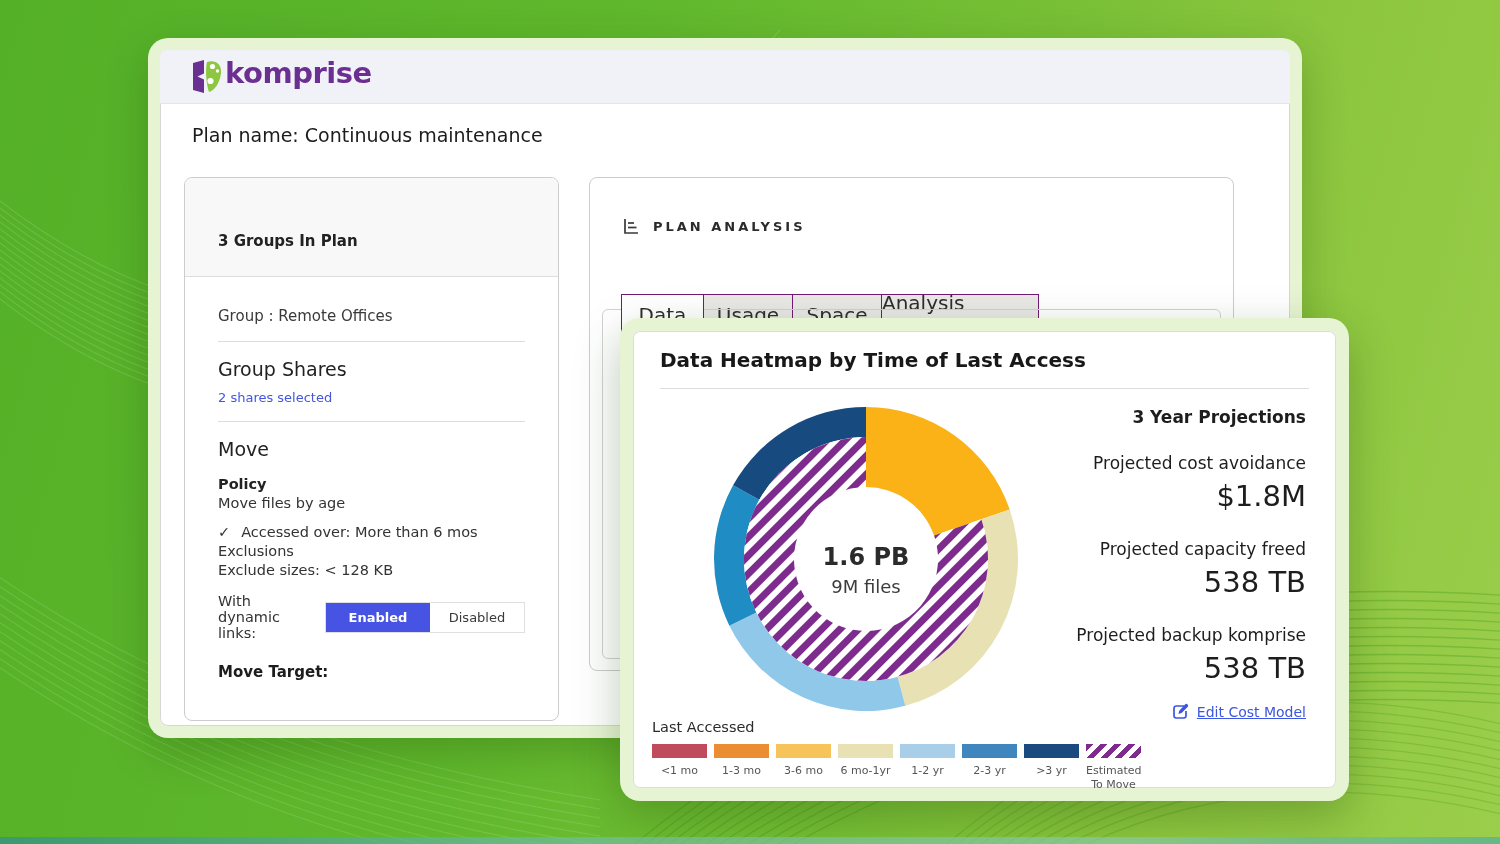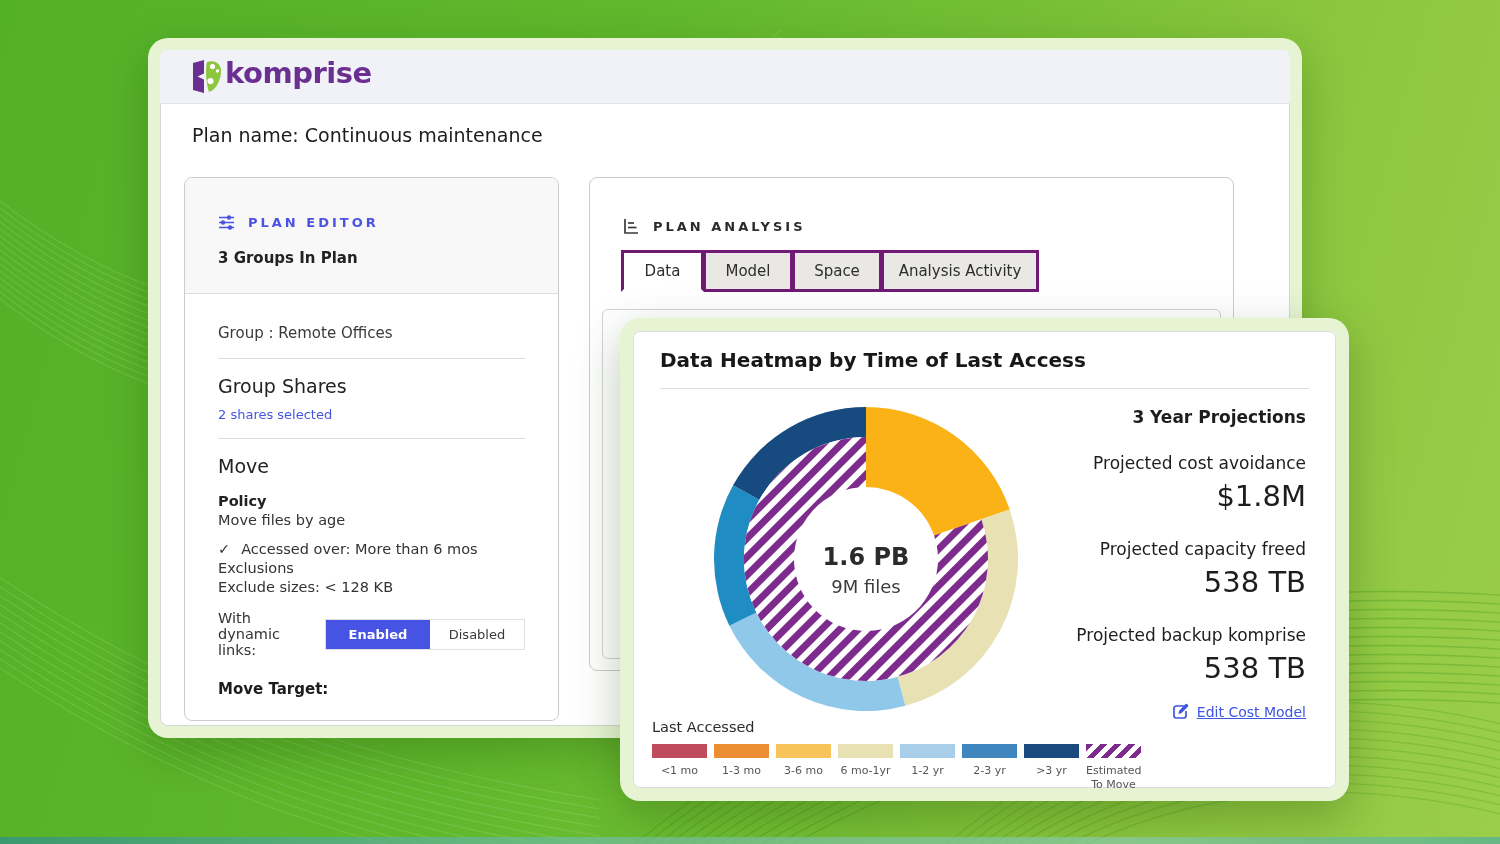--- a/index.html
+++ b/index.html
@@ -42,21 +42,21 @@
     padding:7px 0;cursor:pointer;}
   .move-target{font-weight:700;font-size:15px;margin-top:22px;color:#1d1d1d;}
 
   
   .pa-card{position:absolute;left:429px;top:127px;width:645px;height:494px;box-sizing:border-box;
     border:1px solid #ccc;border-radius:8px;background:#fff;}
   .pa-title-row{position:absolute;left:33px;top:40px;display:flex;align-items:center;gap:13px;}
   .pa-title{color:#2b2b2b;font-size:13px;font-weight:700;letter-spacing:3px;}
   .tabs{position:absolute;left:31px;top:72px;display:flex;}
   .tab{height:42px;box-sizing:border-box;display:flex;align-items:center;justify-content:center;
-    font-size:15px;color:#2d2d2d;background:#e9e8e5;border:3px solid #701a75;margin-left:-1px;cursor:pointer;}
+    font-size:20px;color:#2d2d2d;background:#e9e8e5;border:1px solid #701a75;margin-left:-1px;cursor:pointer;margin-top:44px;}
   .tab:first-child{margin-left:0;}
   .tab.active{background:#fff;border-bottom-color:#fff;z-index:1;}
   .tab:nth-child(1){width:83px;}.tab:nth-child(2){width:90px;}
   .tab:nth-child(3){width:90px;}.tab:nth-child(4){width:158px;}
   .pa-panel{position:absolute;left:12px;top:131px;width:619px;height:350px;box-sizing:border-box;
     border:1px solid #d2d2d2;border-radius:6px;}
 
   
   .hm-card{position:absolute;left:620px;top:318px;width:703px;height:457px;background:#fff;
     border:13px solid rgba(222,240,196,.75);border-radius:20px;
@@ -169,35 +169,20 @@
           <circle cx="19.5" cy="22" r="3.1" fill="#ffffff"></circle>
         </svg>
         <span class="logo-text">komprise</span>
       </div>
     </div>
 
     <div class="plan-name">Plan name: Continuous maintenance</div>
 
     <div class="pe-card">
       <div class="pe-head">
-        <div class="card-title-row">
-          <svg width="17" height="17" viewBox="0 0 17 17">
-            <g stroke="#4a53e4" stroke-width="1.6">
-              <line x1="1" y1="3.5" x2="16" y2="3.5"></line>
-              <line x1="1" y1="8.5" x2="16" y2="8.5"></line>
-              <line x1="1" y1="13.5" x2="16" y2="13.5"></line>
-            </g>
-            <g fill="#4a53e4">
-              <circle cx="11" cy="3.5" r="2.2"></circle>
-              <circle cx="5" cy="8.5" r="2.2"></circle>
-              <circle cx="12" cy="13.5" r="2.2"></circle>
-            </g>
-          </svg>
-          <span class="pe-title">PLAN EDITOR</span>
-        </div>
         <div class="pe-groups">3 Groups In Plan</div>
       </div>
       <div class="pe-body">
         <div class="group-label">Group : Remote Offices</div>
         <hr>
         <div class="gs-title">Group Shares</div>
         <div class="gs-link">2 shares selected</div>
         <hr>
         <div class="move-title">Move</div>
         <div class="policy">Policy</div>
@@ -226,21 +211,21 @@
           <g stroke="#3a3a3a" stroke-width="1.7" fill="none">
             <polyline points="2,1 2,15 15,15"></polyline>
             <line x1="5" y1="5" x2="11" y2="5"></line>
             <line x1="5" y1="9.5" x2="13.5" y2="9.5"></line>
           </g>
         </svg>
         <span class="pa-title">PLAN ANALYSIS</span>
       </div>
       <div class="tabs" id="tabs">
           <div class="tab active">Data</div>
-          <div class="tab">Model</div>
+          <div class="tab">Usage</div>
           <div class="tab">Space</div>
           <div class="tab">Analysis Activity</div>
         </div>
       <div class="pa-panel"></div>
     </div>
   </div>
 
   <div class="hm-card">
     <div class="hm-title">Data Heatmap by Time of Last Access</div>
     <div class="hm-divider"></div>

